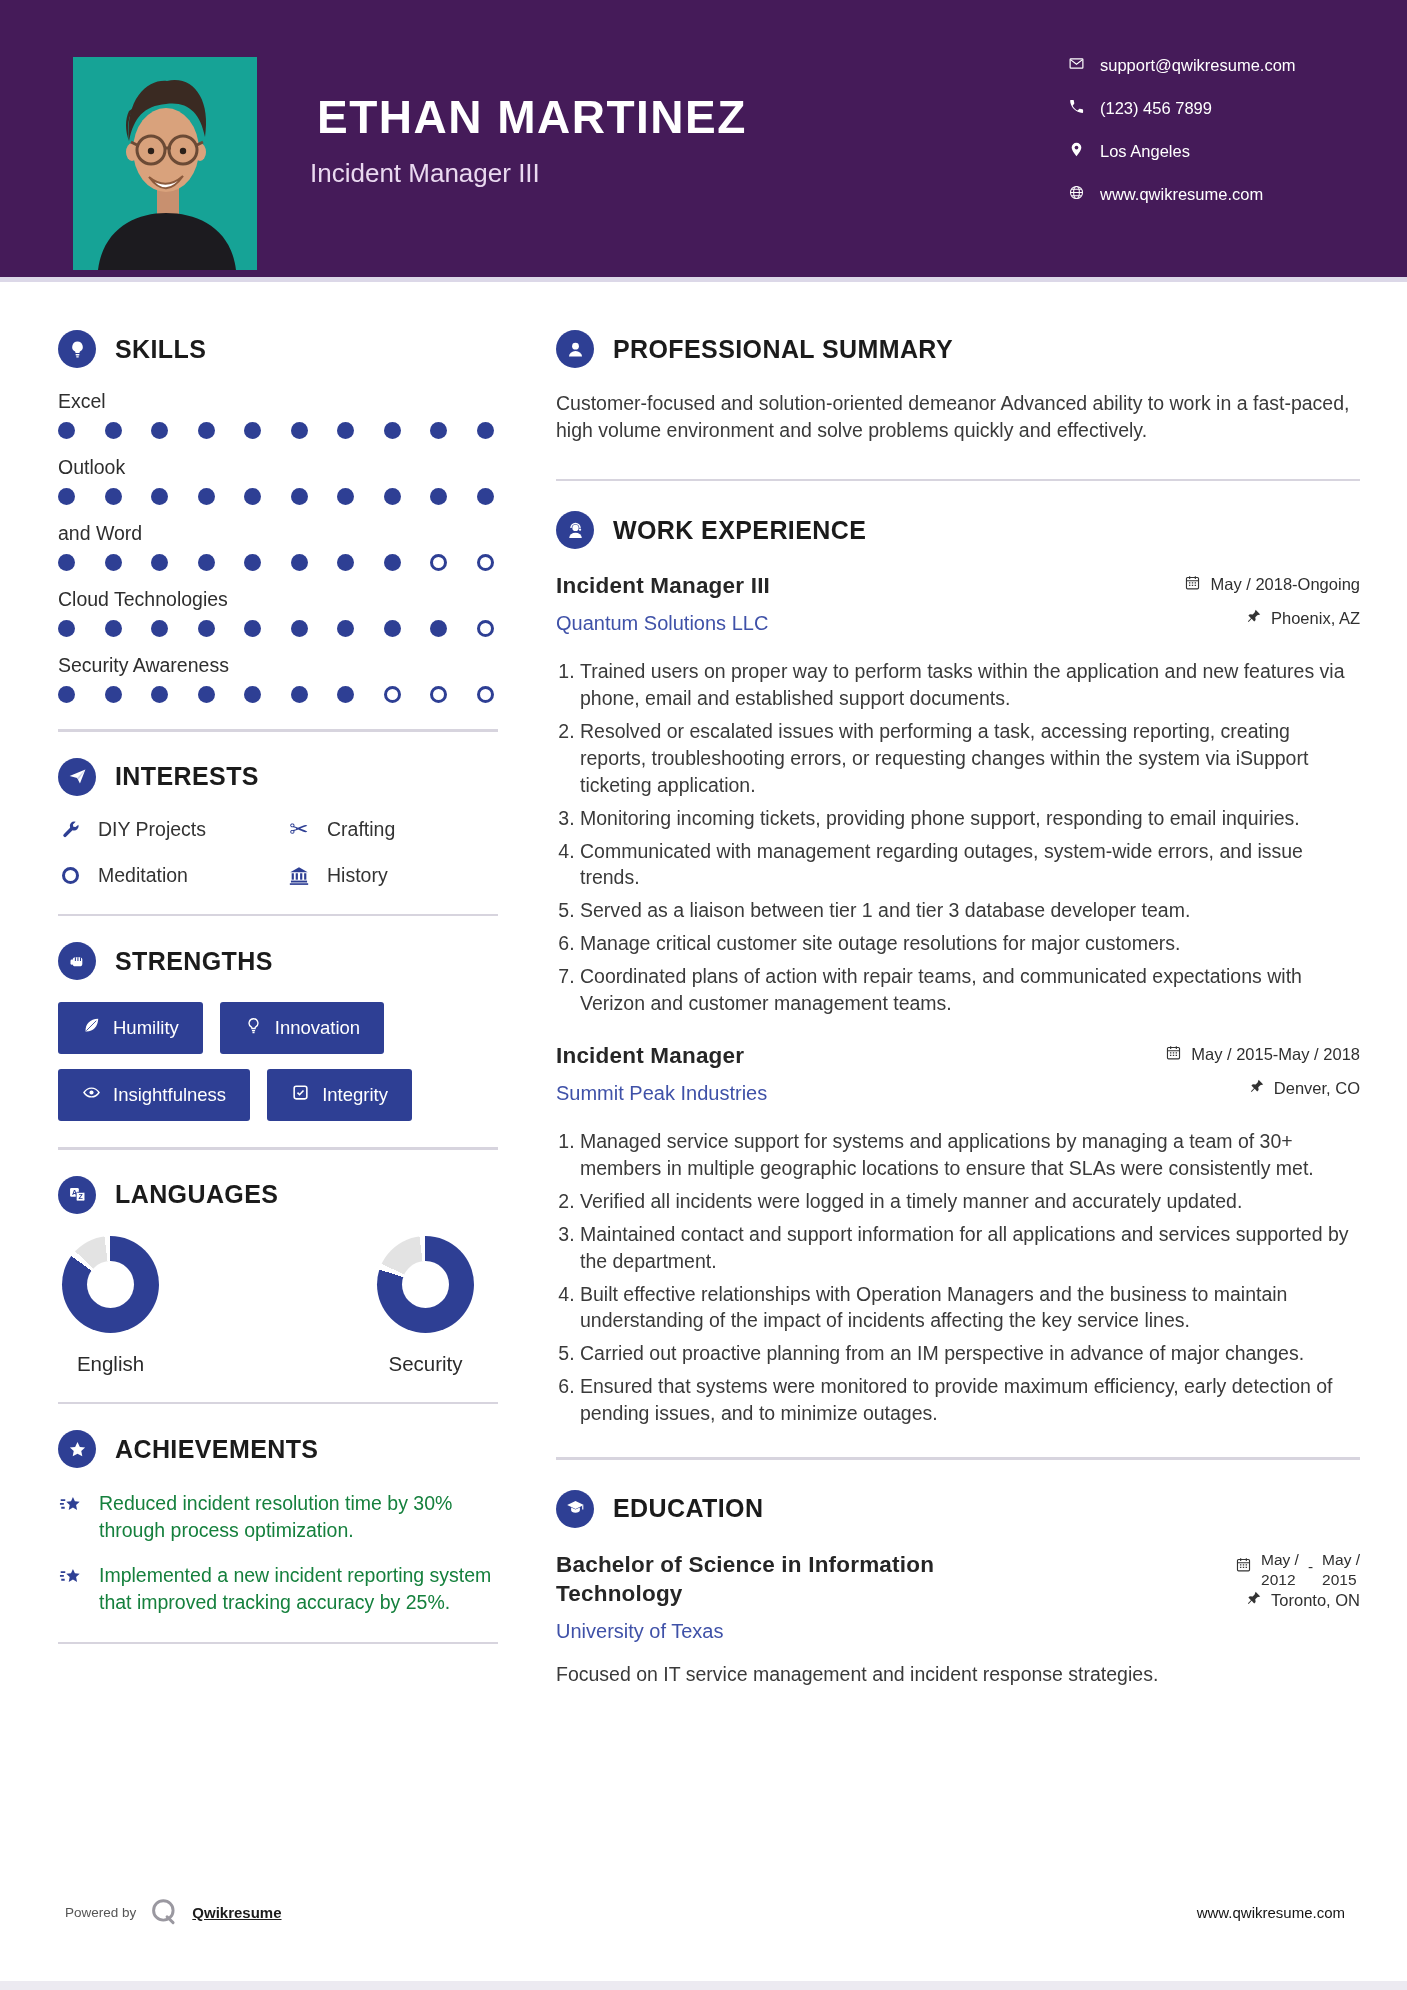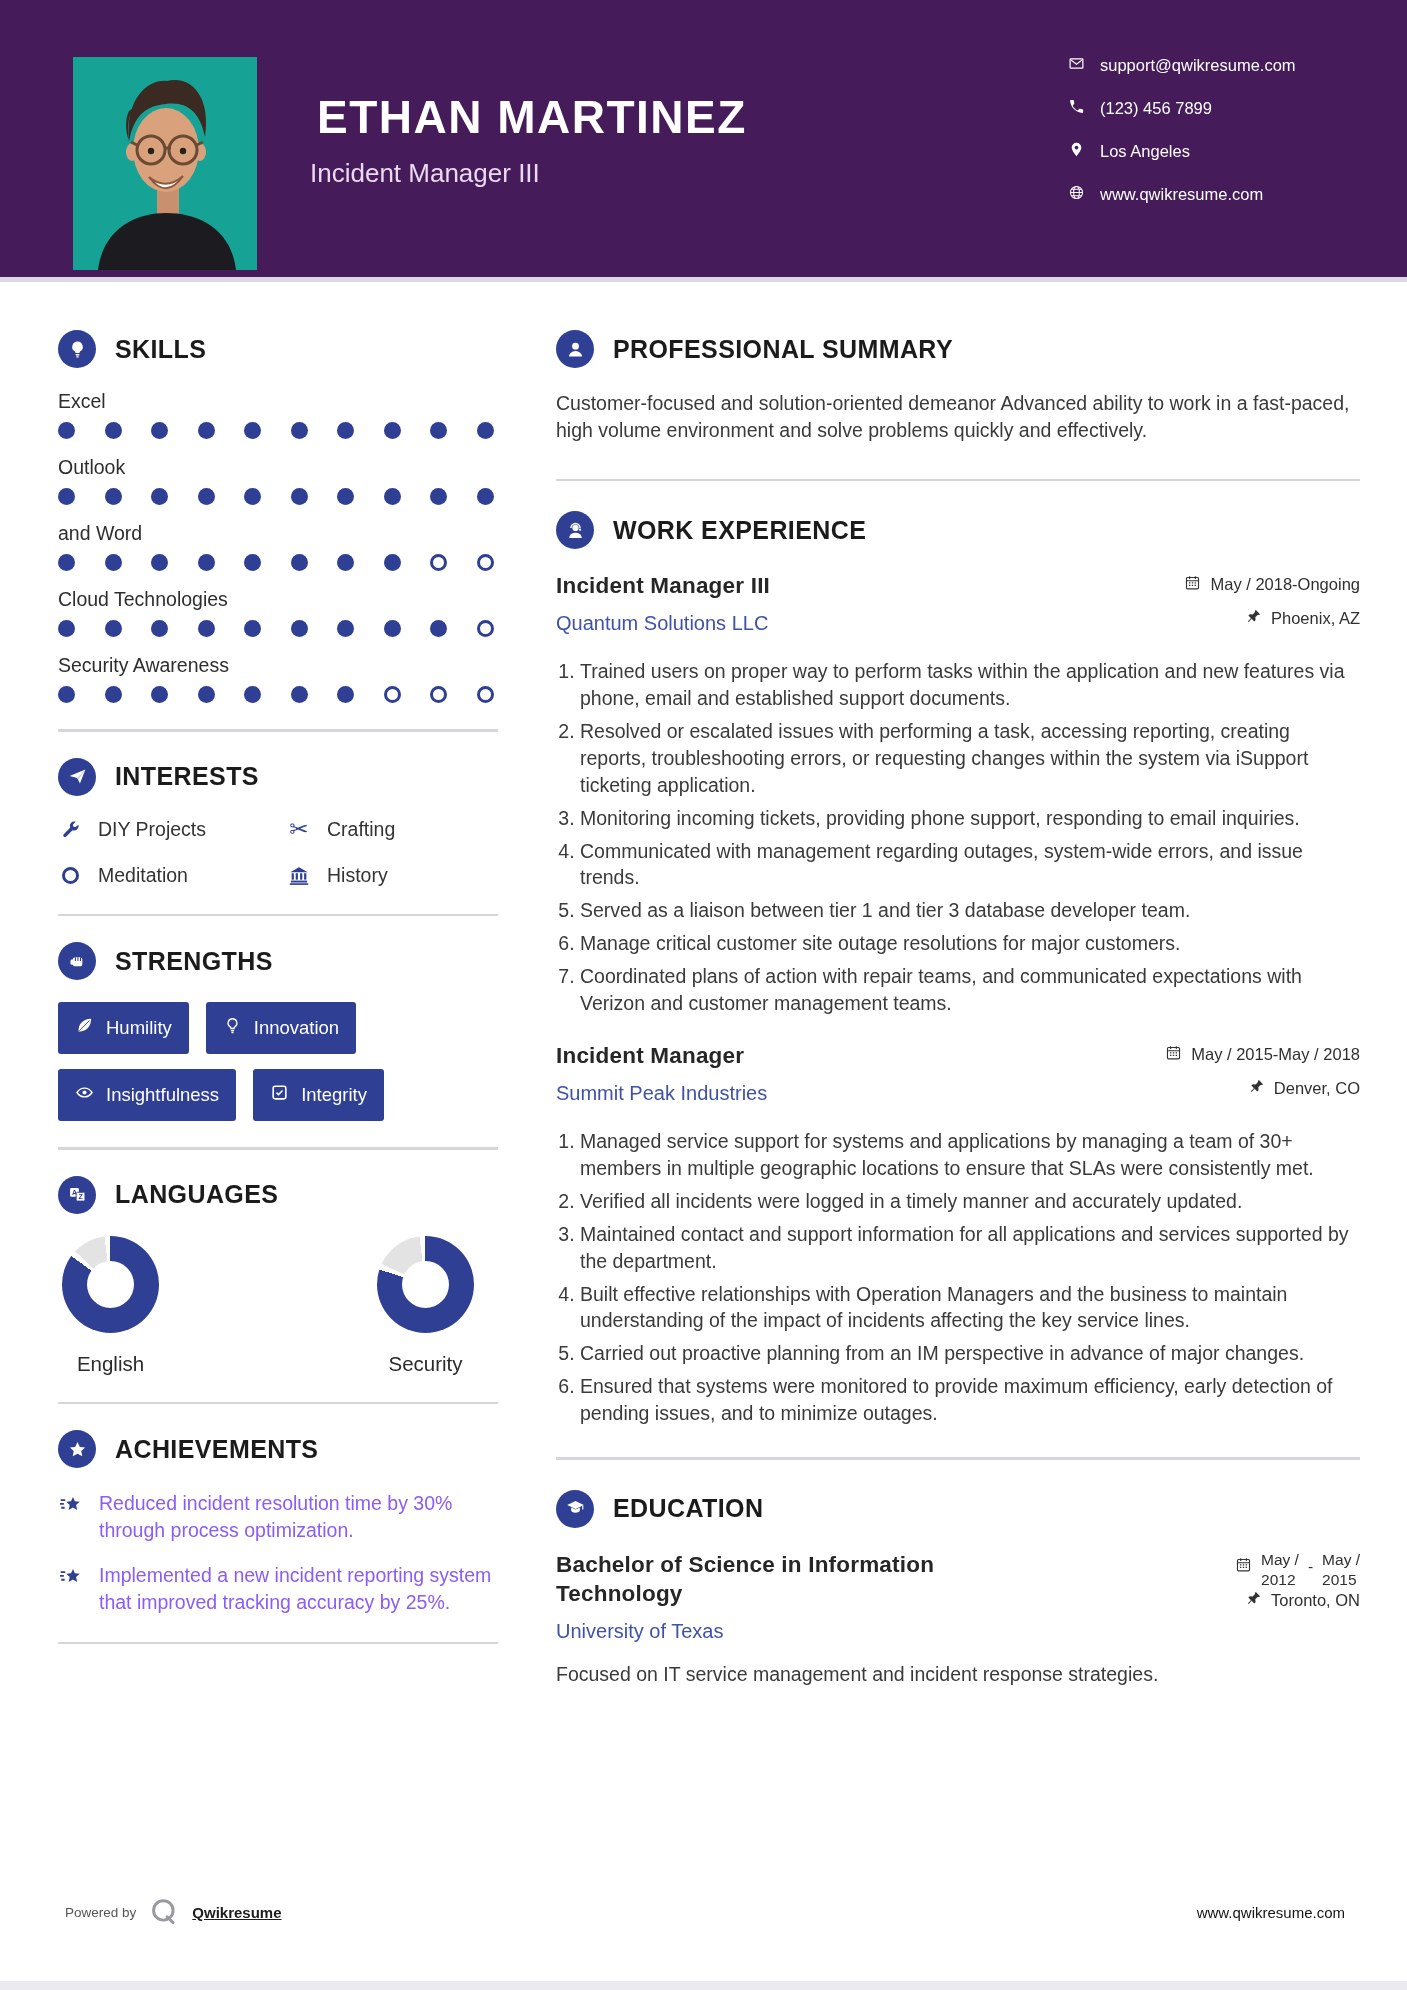--- a/index.html
+++ b/index.html
@@ -39,35 +39,35 @@
   
   .int-grid { display: grid; grid-template-columns: 229px 1fr; row-gap: 22px; }
   .interest { display: flex; align-items: center; gap: 16px; font-size: 19.5px; color: #333; }
   .interest .i-icon { width: 24px; height: 24px; display: flex; align-items: center; justify-content: center; flex: none; }
   .interest .i-icon svg { width: 22px; height: 22px; }
   .uni { color: #2e3f94; font-size: 23px; line-height: 1; }
   .ring { width: 17px; height: 17px; border: 3.2px solid #2e3f94; border-radius: 50%; display: inline-block; }
 
   
   .badges { display: flex; flex-wrap: wrap; gap: 15px 17px; width: 436px; }
-  .badge { display: flex; align-items: center; gap: 12px; background: #2e3f94; color: #fff; font-size: 18.5px; padding: 14px 17px; border-radius: 3px; }
+  .badge { display: flex; align-items: center; gap: 12px; background: #2e3f94; color: #fff; font-size: 18.5px; padding: 14px 24px; border-radius: 3px; }
   .badge svg { width: 19px; height: 19px; flex: none; }
 
   
   .langs { display: flex; justify-content: space-between; width: 420px; padding: 0 4px; }
   .lang { display: flex; flex-direction: column; align-items: center; }
   .donut { width: 97px; height: 97px; border-radius: 50%; position: relative; }
   .donut::after { content: ""; position: absolute; inset: 25px; background: #fff; border-radius: 50%; }
   .lang-label { margin-top: 19px; font-size: 20.5px; color: #2b2b2b; }
 
   
   .ach { display: flex; gap: 15px; margin-bottom: 18px; width: 436px; }
   .ach-icon { width: 26px; height: 26px; flex: none; margin-top: 2px; }
   .ach-icon svg { width: 26px; height: 26px; }
-  .ach-text { font-size: 19.5px; color: #8b5cf6; line-height: 1.38; }
+  .ach-text { font-size: 19.5px; color: #15803d; line-height: 1.38; }
 
   
   .summary-text { font-size: 19.5px; color: #3a3a3a; line-height: 1.4; max-width: 795px; }
   .job { margin-bottom: 24px; }
   .job-head { display: flex; justify-content: space-between; align-items: flex-start; }
   .job-title { font-size: 22.5px; font-weight: 700; color: #262626; letter-spacing: .2px; max-width: 490px; line-height: 1.3; }
   .job-company { margin-top: 12px; font-size: 20px; color: #3f51a8; }
   .job-meta { text-align: right; padding-top: 3px; }
   .meta-row { display: flex; justify-content: flex-end; align-items: center; gap: 9px; font-size: 16.5px; color: #2f2f2f; margin-bottom: 13px; }
   .meta-row svg { width: 17px; height: 17px; flex: none; }

